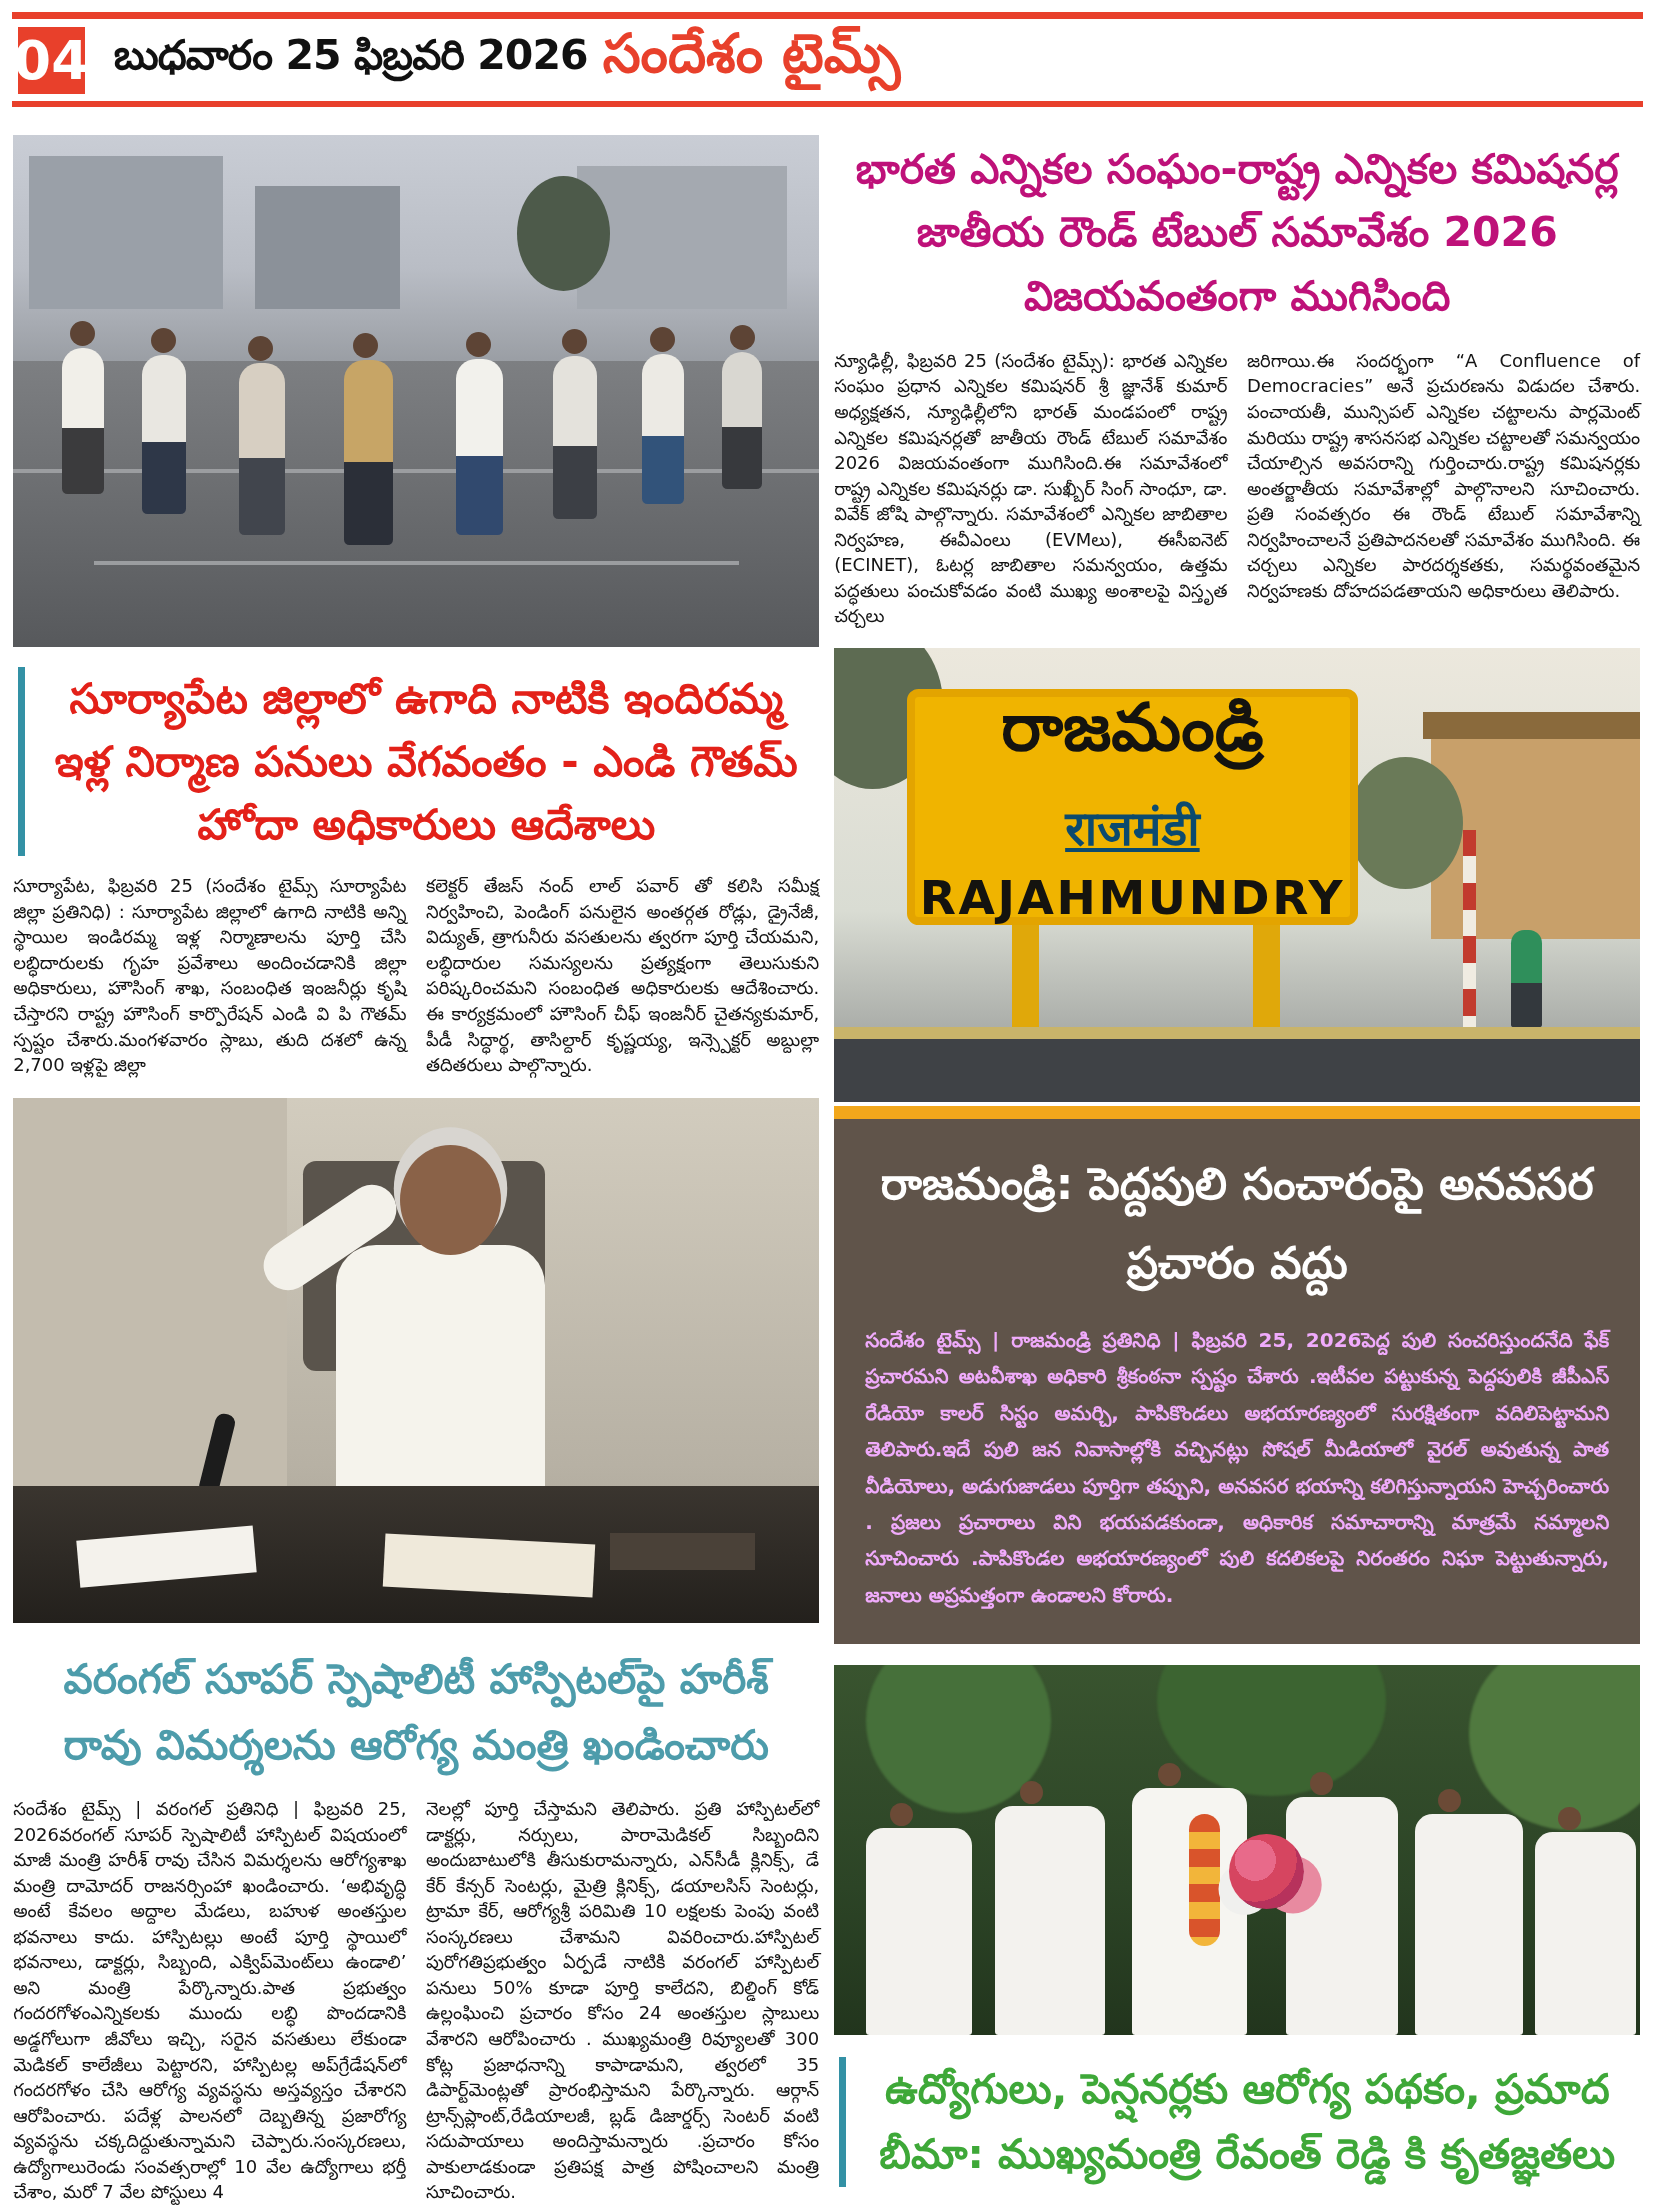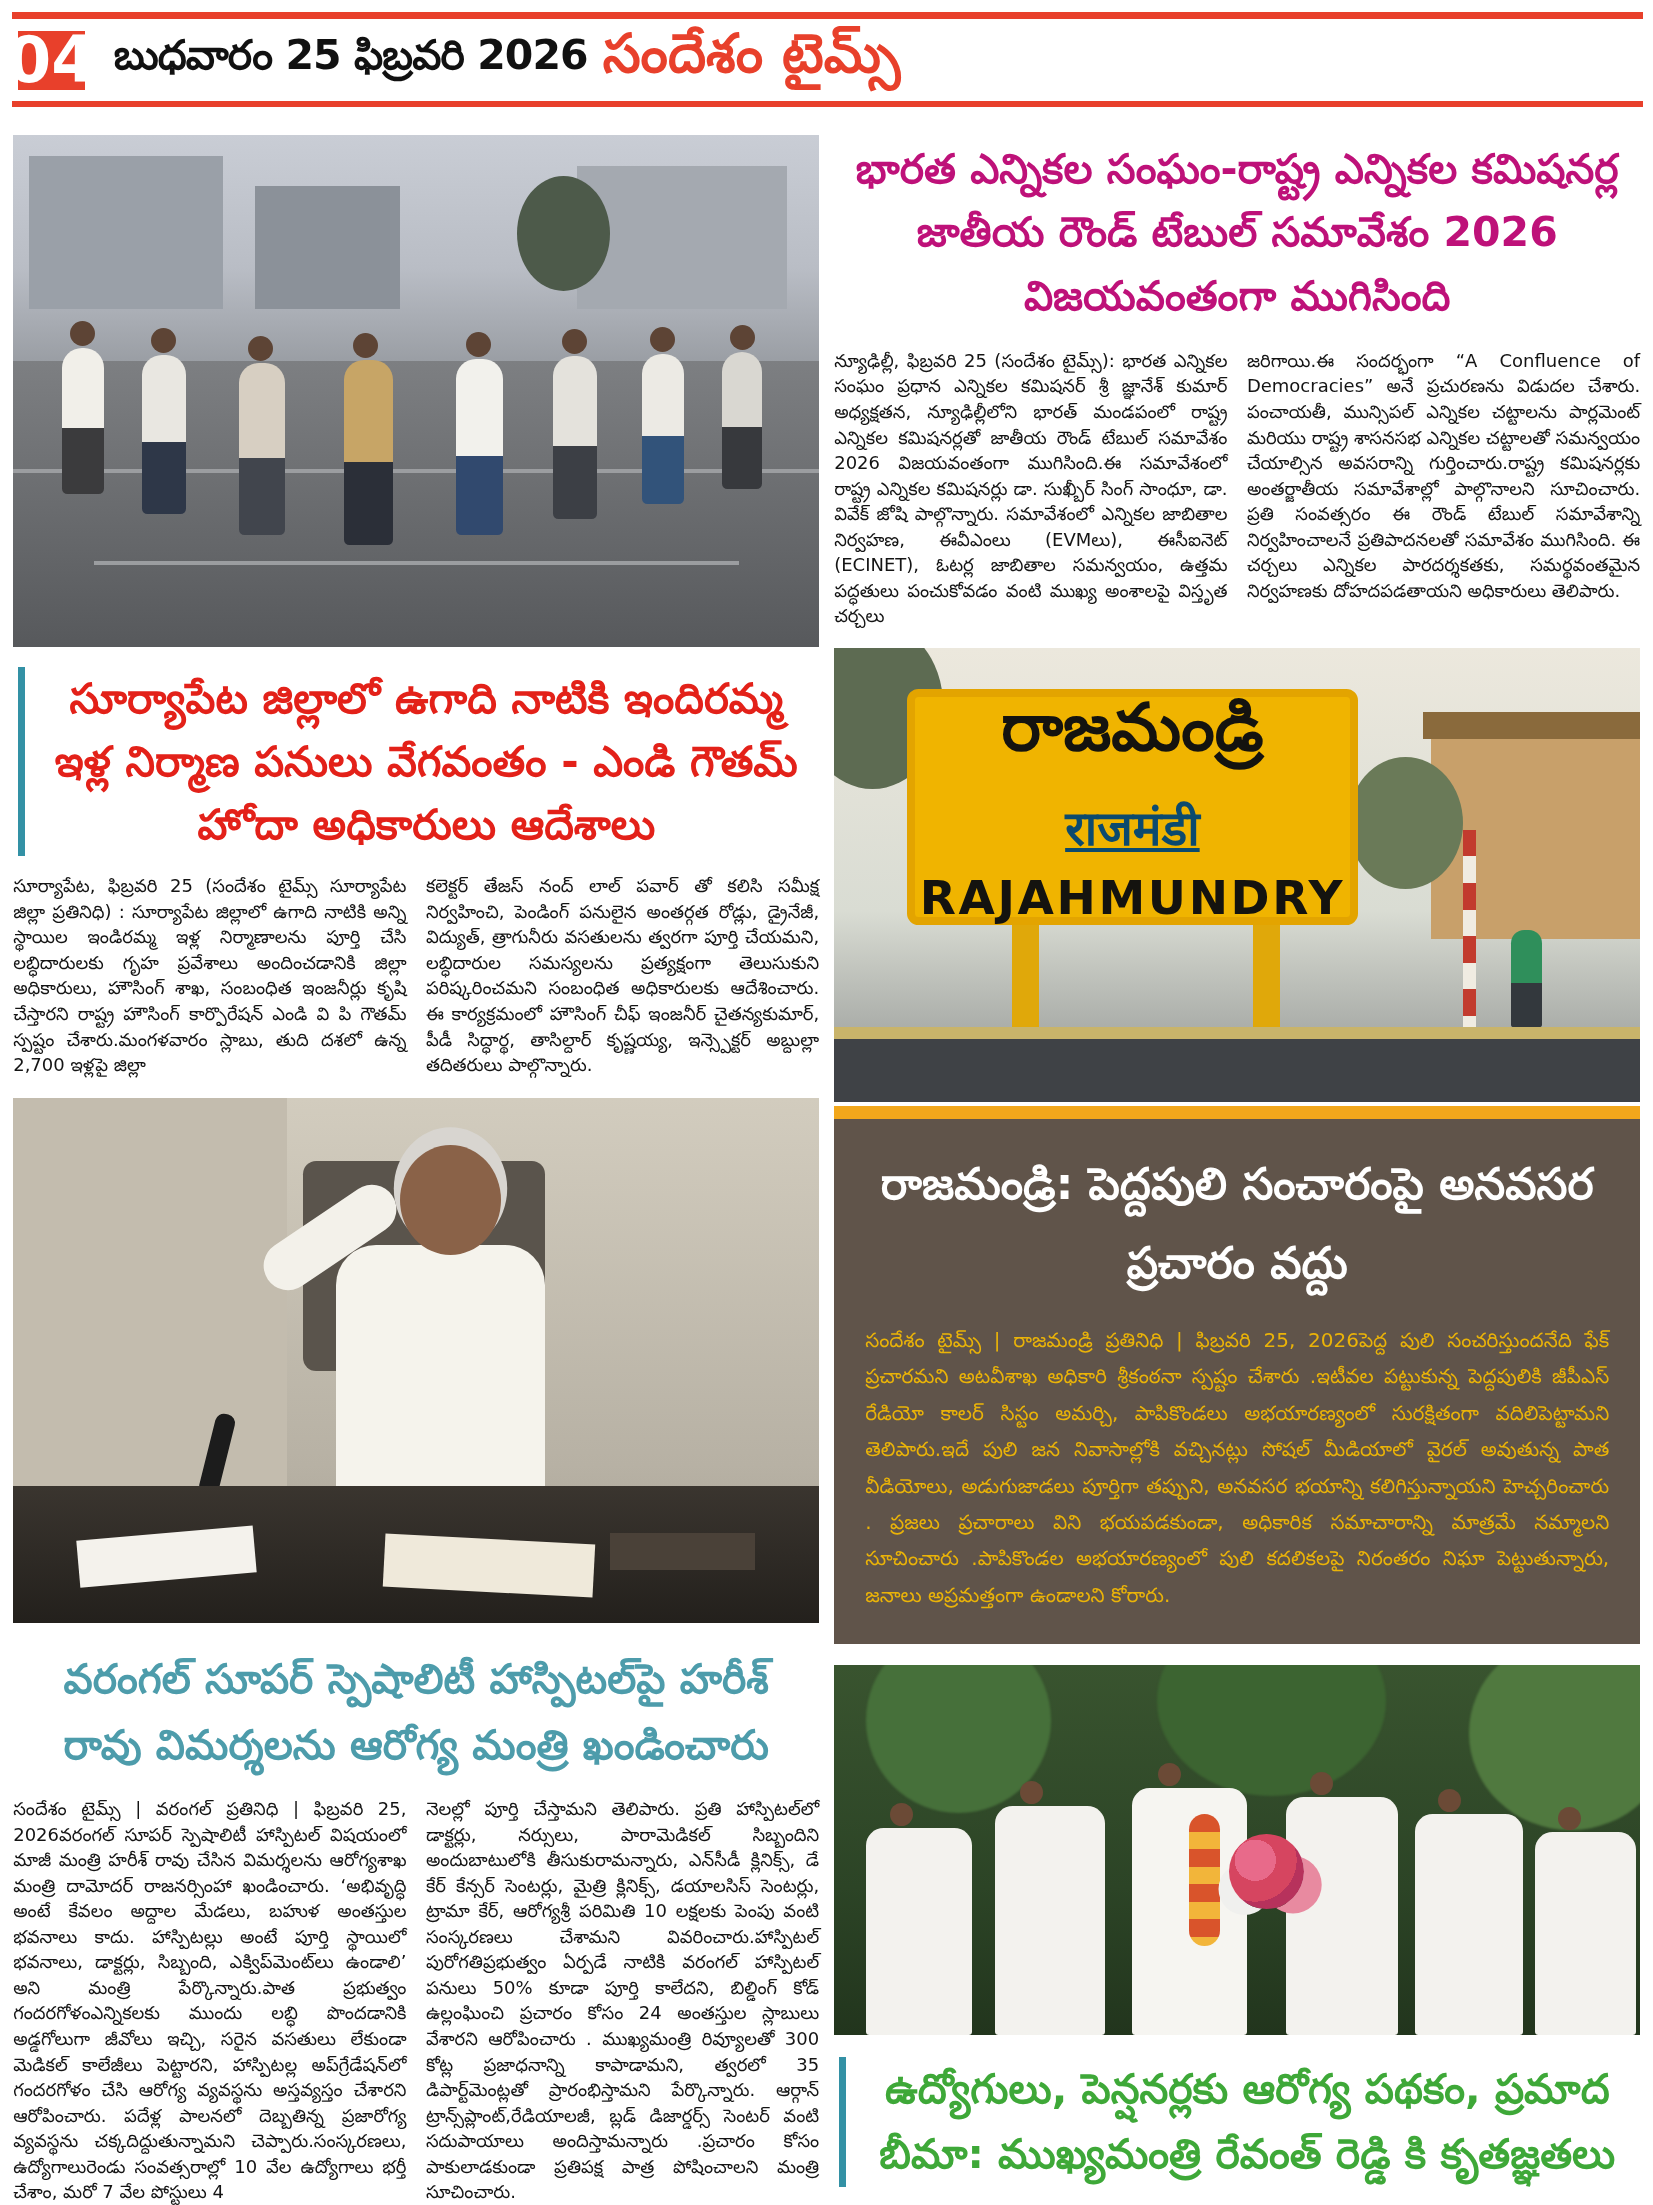--- a/index.html
+++ b/index.html
@@ -4,22 +4,22 @@
 <style>
   * { margin:0; padding:0; box-sizing:border-box; }
   html,body { background:#ffffff; }
   body { font-family:"DejaVu Sans", sans-serif; }
   .page { width:1654px; height:2547px; position:relative; background:#fff; overflow:hidden;
           display:flex; flex-direction:column; }
 
   
   .masthead { margin:12.3px 11.5px 0 11.5px; border-top:7px solid #e8402b; border-bottom:6.2px solid #e8402b;
               background:#fff; display:flex; align-items:center; padding:6.2px 15px 6.2px 6.2px; height:95px; }
-  .pagenum-box { width:67px; height:59px; background:#e8402b; color:#fff; font-weight:bold;
-                 font-size:64px; display:flex; align-items:center; justify-content:center; }
+  .pagenum-box { width:67px; height:67px; background:#e8402b; color:#fff; font-weight:bold;
+                 font-size:54px; display:flex; align-items:center; justify-content:center; }
   .mast-date { font-size:41px; font-weight:800; color:#111; margin-left:29px; letter-spacing:-0.9px; }
   .mast-title { font-size:54px; font-weight:800; color:#e8402b; margin-left:15px; }
   .mast-tagline { margin-left:auto; font-size:37px; font-weight:800; color:#111; }
 
   
   .cols { display:flex; gap:15px; padding:28px 13.2px 0 13.2px; flex:1; }
   .col { width:806px; display:flex; flex-direction:column; }
 
   .headline { text-align:center; font-weight:800; }
   .hl-magenta { color:#be1179; font-size:41px; line-height:1.55; margin:2.6px 4.4px 19.4px 4.4px; }
@@ -29,21 +29,21 @@
   .accent-left { border-left:7px solid #3391a5; padding-left:13.2px; }
 
   .body2 { display:flex; gap:19.4px; }
   .body2 .bcol { flex:1; font-size:18px; line-height:1.42; text-align:justify; color:#141414; }
 
   
   .tiger-box { background:#60544a; margin-top:4px; }
   .tiger-bar { height:12.3px; background:#f2a71b; }
   .tiger-inner { padding:25px 31px 31px 31px; }
   .tiger-head { color:#ffffff; font-size:44px; font-weight:800; text-align:center; line-height:1.8; margin-bottom:20px; }
-  .tiger-body { color:#eab308; font-size:20px; line-height:1.82; text-align:justify; }
+  .tiger-body { color:#f0abfc; font-size:20px; line-height:1.82; text-align:justify;font-weight:bold; }
 
   
   .photo { position:relative; overflow:hidden; width:100%; }
   .abs { position:absolute; }
 
   .ph-walk { height:512px; background:linear-gradient(#c9cdd5 0%, #b9bdc5 26%, #979ba1 46%, #74767a 62%, #5f6164 100%); }
   .walk-bldg { background:#9aa0a8; }
   .walk-road { left:0; right:0; bottom:0; height:56%; background:linear-gradient(#7d7f82, #57595c); }
   .walk-line { background:#9b9da0; height:4.4px; }
   .person { border-radius:20px 20px 5.3px 5.3px; }

